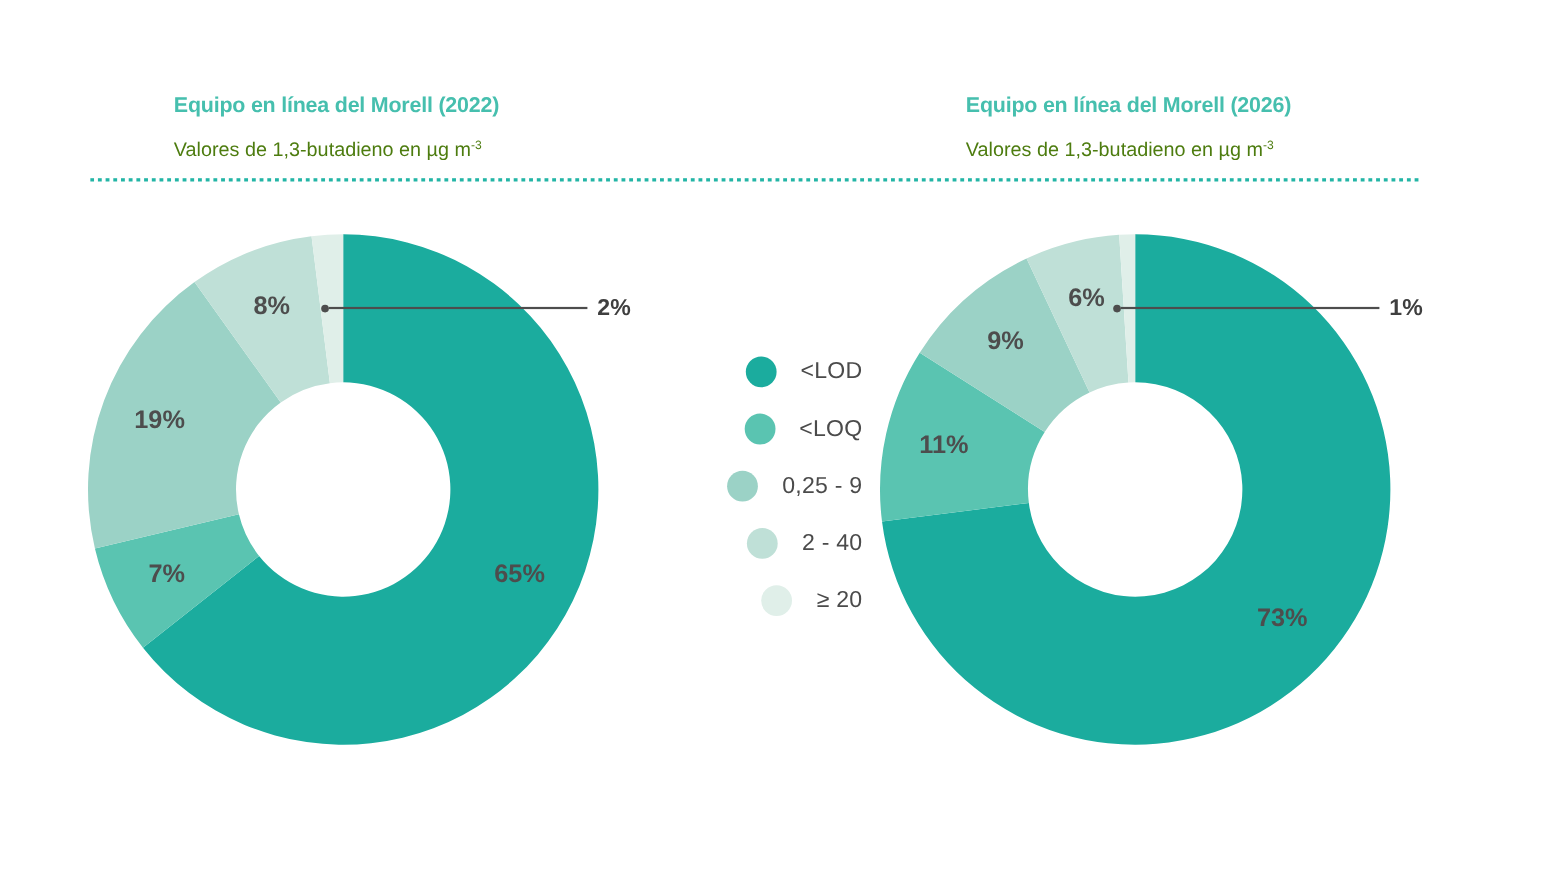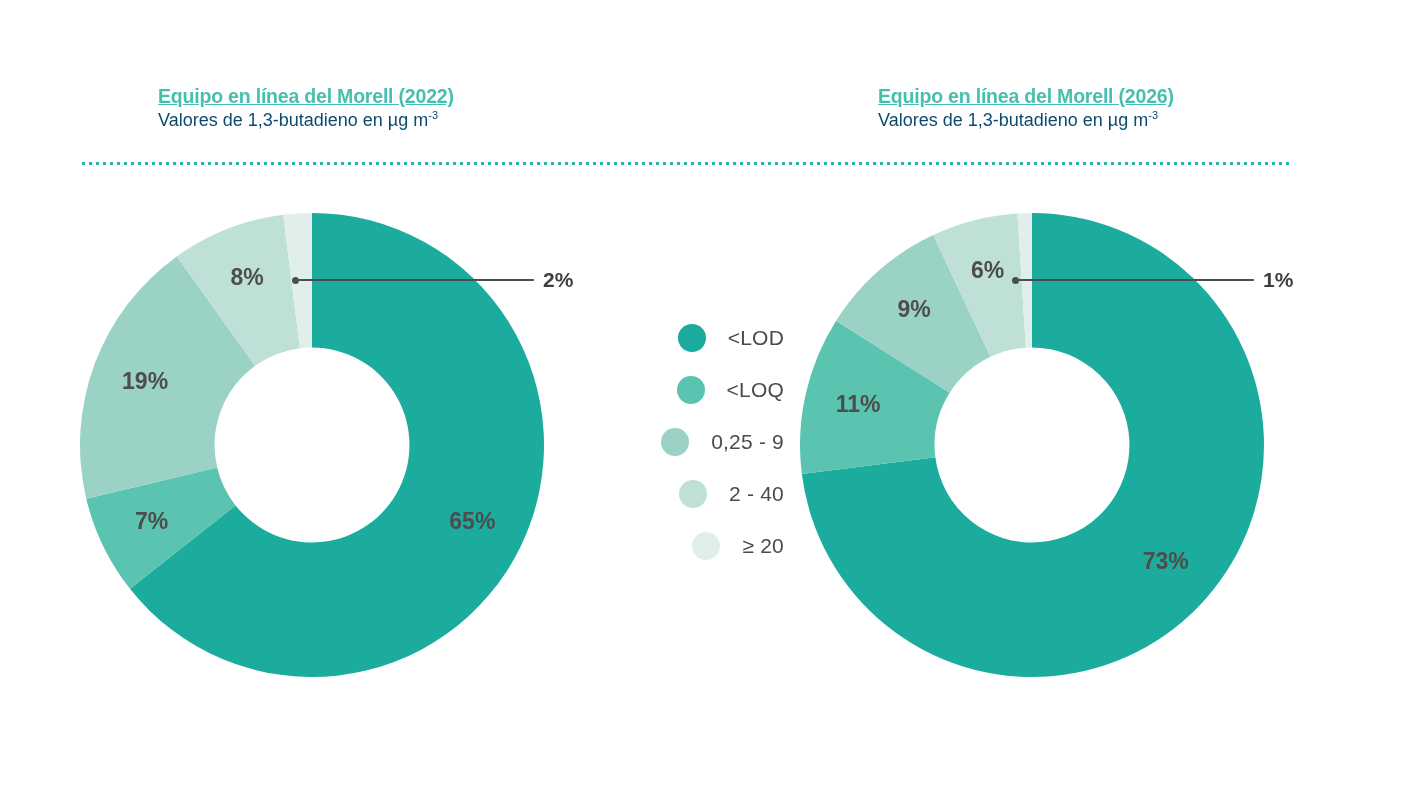--- a/index.html
+++ b/index.html
@@ -9,25 +9,25 @@
     font-family:"Liberation Sans","DejaVu Sans",sans-serif;
     overflow:hidden;
     position:relative;
   }
   .stage{position:absolute;inset:0;}
 
   
   .hdr{position:absolute;}
   .hdr .title{
     font-size:19.5px;font-weight:bold;letter-spacing:-0.2px;
-    color:#46bfae;line-height:1.25;white-space:nowrap;text-decoration:underline;
+    color:#46bfae;line-height:1.25;white-space:nowrap;
   }
   .hdr .subtitle{
-    font-size:18px;font-weight:400;color:#0c4a6e;
-    line-height:1.35;margin-top:0;white-space:nowrap;
+    font-size:18px;font-weight:400;color:#4d7c0f;
+    line-height:1.35;margin-top:16px;white-space:nowrap;
   }
   .hdr .subtitle sup{font-size:11px;vertical-align:super;line-height:0;}
 
   #hdr-2022{left:158px;top:84px;}
   #hdr-2023{left:878px;top:84px;}
 
   
   .divider{
     position:absolute;left:82px;top:162px;width:1208px;height:3px;
     background-image:linear-gradient(to right,#23b5a6 0 50%,transparent 50% 100%);

